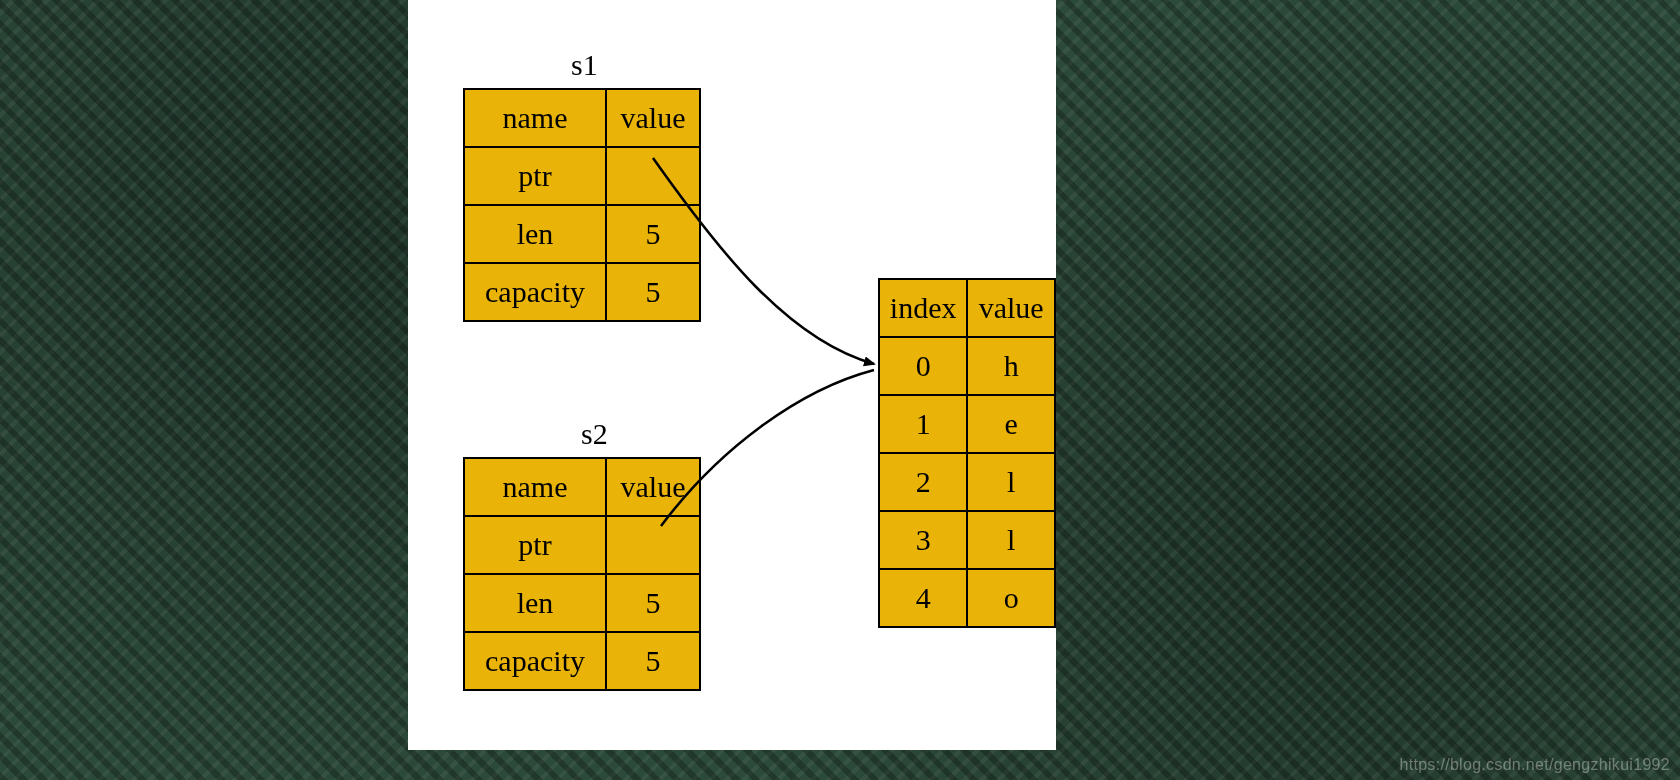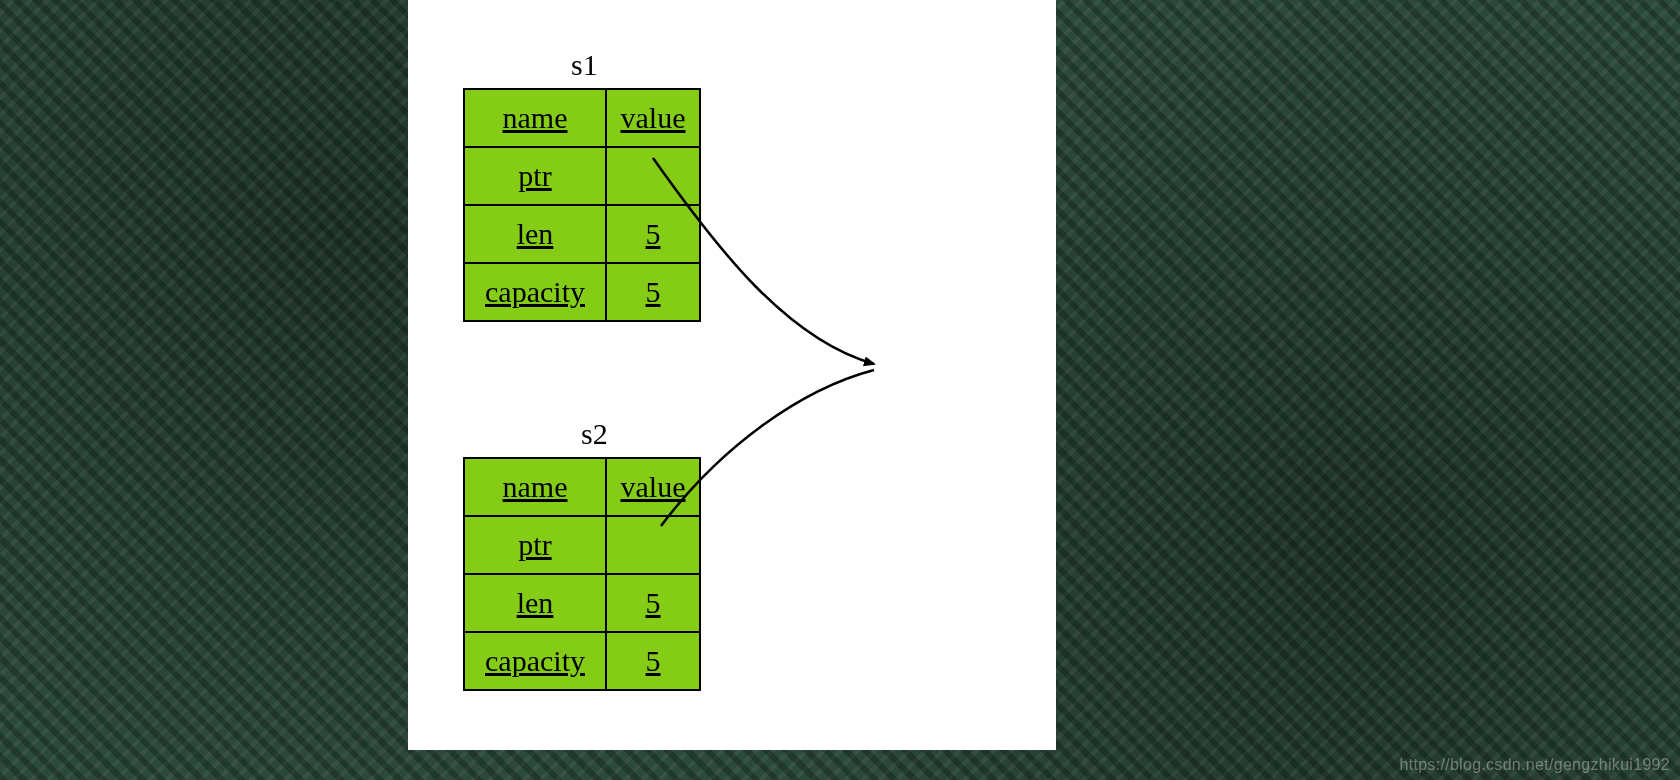--- a/index.html
+++ b/index.html
@@ -34,22 +34,21 @@
     background: #ffffff;
   }
   .label {
     position: absolute;
     font-size: 30px;
     color: #000;
   }
   .tbl {
     position: absolute;
     border-collapse: collapse;
-    background: #84cc16;
-    text-decoration: underline;
+    background: #eab308;
   }
   .tbl td {
     border: 2px solid #000;
     font-size: 30px;
     text-align: center;
     vertical-align: middle;
     padding: 0;
     height: 56px;
   }
   .s-name { width: 140px; }
@@ -120,20 +119,48 @@
       <td class="s-name">len</td>
       <td class="s-val">5</td>
     </tr>
     <tr>
       <td class="s-name">capacity</td>
       <td class="s-val">5</td>
     </tr>
   </tbody>
     </table>
 
+  <table class="tbl" style="left:470px; top:278px;">
+    <tbody>
+        <tr>
+      <td class="h-idx">index</td>
+      <td class="h-val">value</td>
+    </tr>
+    <tr>
+      <td class="h-idx">0</td>
+      <td class="h-val">h</td>
+    </tr>
+    <tr>
+      <td class="h-idx">1</td>
+      <td class="h-val">e</td>
+    </tr>
+    <tr>
+      <td class="h-idx">2</td>
+      <td class="h-val">l</td>
+    </tr>
+    <tr>
+      <td class="h-idx">3</td>
+      <td class="h-val">l</td>
+    </tr>
+    <tr>
+      <td class="h-idx">4</td>
+      <td class="h-val">o</td>
+    </tr>
+  </tbody>
+    </table>
 
   <svg class="arrows" viewBox="0 0 662 750">
     <defs>
       <marker id="arrowhead" markerWidth="12" markerHeight="12" refX="10" refY="5" orient="auto" markerUnits="userSpaceOnUse">
         <path d="M0,0 L12,5 L0,10 Z" fill="#000"></path>
       </marker>
     </defs>
     <path d="M 245 158 C 310 250, 380 340, 466 364" stroke="#000" stroke-width="2.5" fill="none" marker-end="url(#arrowhead)"></path>
     <path d="M 253 526 C 310 450, 390 390, 466 370" stroke="#000" stroke-width="2.5" fill="none"></path>
   </svg>

